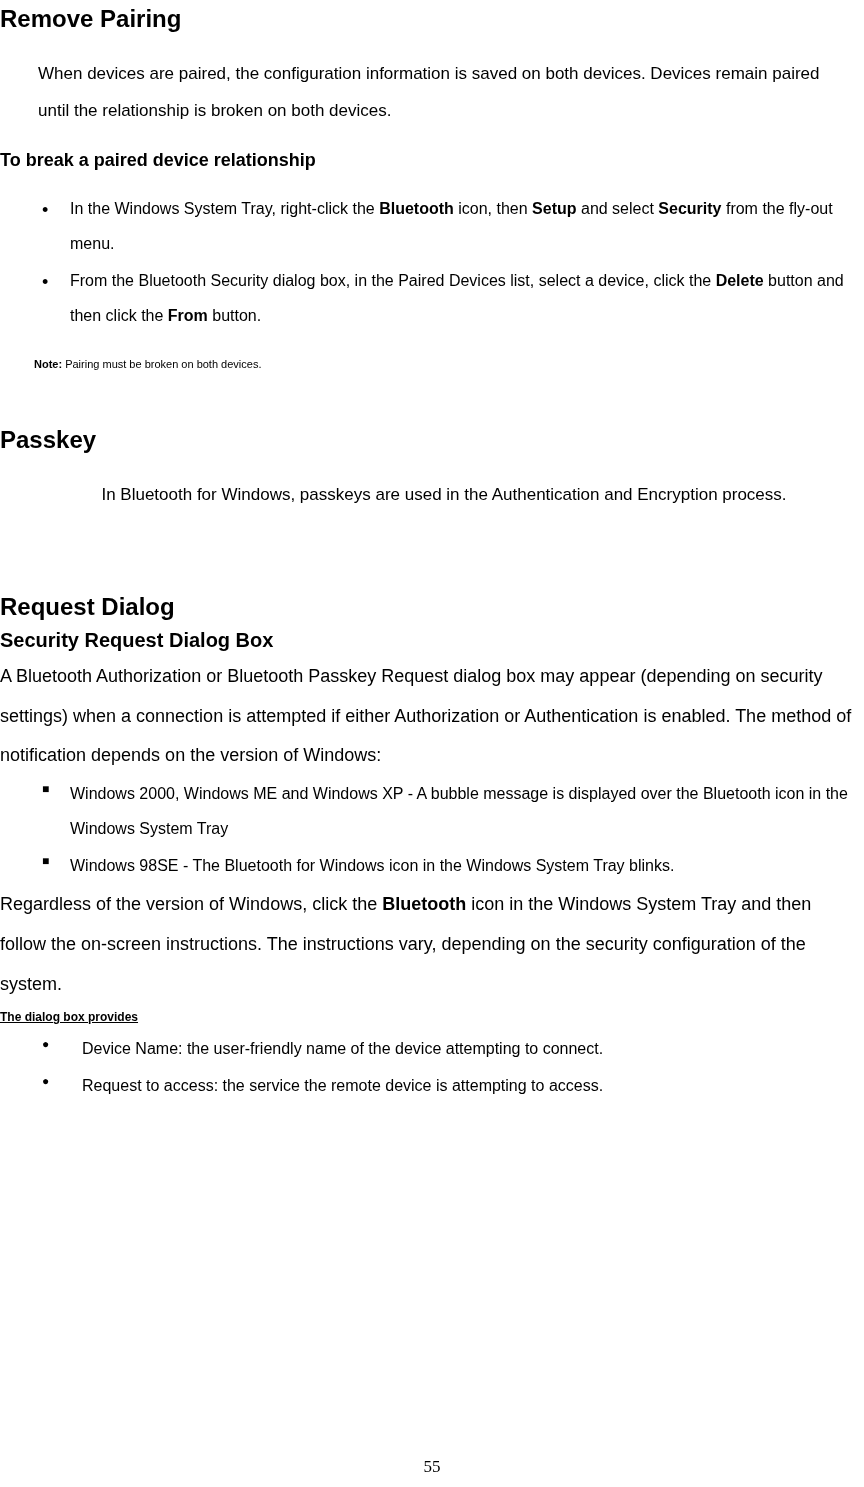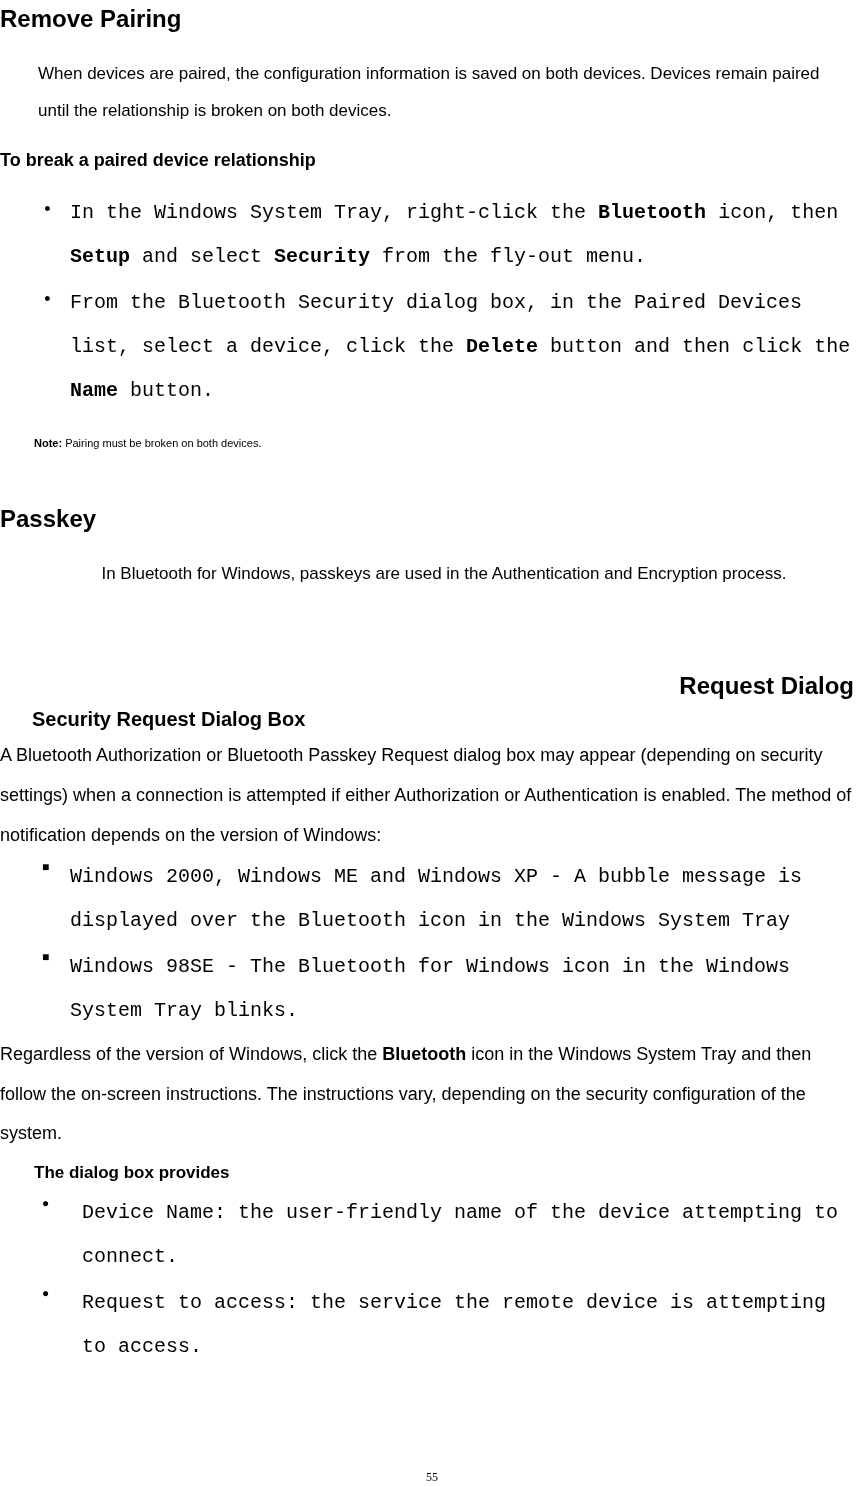--- a/index.html
+++ b/index.html
@@ -33,26 +33,25 @@
       font-weight: bold;
       margin-bottom: 20px;
       margin-top: 8px;
     }
     ul.bullet-list {
       list-style: none;
       margin-left: 38px;
       margin-bottom: 18px;
     }
     ul.bullet-list li {
-      font-size: 20px;
+      font-size: 16px;
       line-height: 2.2;
       padding-left: 32px;
       position: relative;
       margin-bottom: 2px;
-      font-family: Liberation Mono, monospace;
     }
     ul.bullet-list.dot li::before {
       content: "•";
       position: absolute;
       left: 4px;
       top: 0;
       font-size: 18px;
     }
     ul.bullet-list.square li::before {
       content: "■";
@@ -79,76 +78,75 @@
     }
     .section-block {
       margin-bottom: 50px;
     }
     .body-para {
       font-size: 18px;
       line-height: 2.2;
       margin-bottom: 0;
     }
     .sub-bold {
-      font-size: 17px;
+      font-size: 12px;
       font-weight: bold;
       line-height: 2.2;
-      margin-left: 34px;
+      text-decoration: underline;
     }
     .narrow-indent {
       margin-left: 74px;
     }
     ul.bullet-list.narrow-indent li {
       padding-left: 44px;
     }
     .page-number {
       position: absolute;
-      bottom: 2px;
+      bottom: 10px;
       left: 0;
       right: 0;
       text-align: center;
-      font-size: 12px;
+      font-size: 17px;
       font-family: "Times New Roman", serif;
     }
     h3.tight {
       font-size: 20px;
       font-weight: bold;
       line-height: 1.7;
       margin-bottom: 0;
       margin-top: 0;
-      padding-left: 32px;
     }
   </style>
 </head>
 <body>
 
 <div class="section-block">
   <h2 class="section-heading">Remove Pairing</h2>
   <p class="indent-para">When devices are paired, the configuration information is saved on both devices. Devices remain paired until the relationship is broken on both devices.</p>
   <h3 class="sub-heading">To break a paired device relationship</h3>
   <ul class="bullet-list dot">
     <li>
       <span>In the Windows System Tray, right-click the </span><span class="bold">Bluetooth</span><span> icon, then </span><span class="bold">Setup</span><span> and select </span><span class="bold">Security</span><span> from the fly-out menu.</span>
     </li>
     <li>
-      <span>From the Bluetooth Security dialog box, in the Paired Devices list, select a device, click the </span><span class="bold">Delete</span><span> button and then click the </span><span class="bold">Name</span><span> button.</span>
+      <span>From the Bluetooth Security dialog box, in the Paired Devices list, select a device, click the </span><span class="bold">Delete</span><span> button and then click the </span><span class="bold">From</span><span> button.</span>
     </li>
   </ul>
   <p class="note-para">
     <span class="bold">Note:</span><span> Pairing must be broken on both devices.</span>
   </p>
 </div>
 
 <div class="section-block" style="margin-bottom:80px;">
   <h2 class="section-heading">Passkey</h2>
   <p class="indent-para" style="margin-left:34px;text-align:center;">In Bluetooth for Windows, passkeys are used in the Authentication and Encryption process.</p>
 </div>
 
 <div>
-  <h2 class="section-heading" style="margin-bottom:2px;text-align:right;">Request Dialog</h2>
+  <h2 class="section-heading" style="margin-bottom:2px;">Request Dialog</h2>
   <h3 class="tight">Security Request Dialog Box</h3>
   <p class="body-para">A Bluetooth Authorization or Bluetooth Passkey Request dialog box may appear (depending on security settings) when a connection is attempted if either Authorization or Authentication is enabled. The method of notification depends on the version of Windows:</p>
   <ul class="bullet-list square" style="margin-bottom:0;">
     <li>Windows 2000, Windows ME and Windows XP - A bubble message is displayed over the Bluetooth icon in the Windows System Tray</li>
     <li>Windows 98SE - The Bluetooth for Windows icon in the Windows System Tray blinks.</li>
   </ul>
   <p class="body-para">
     <span>Regardless of the version of Windows, click the </span><span class="bold">Bluetooth</span><span> icon in the Windows System Tray and then follow the on-screen instructions. The instructions vary, depending on the security configuration of the system.</span>
   </p>
   <p class="sub-bold">The dialog box provides</p>

